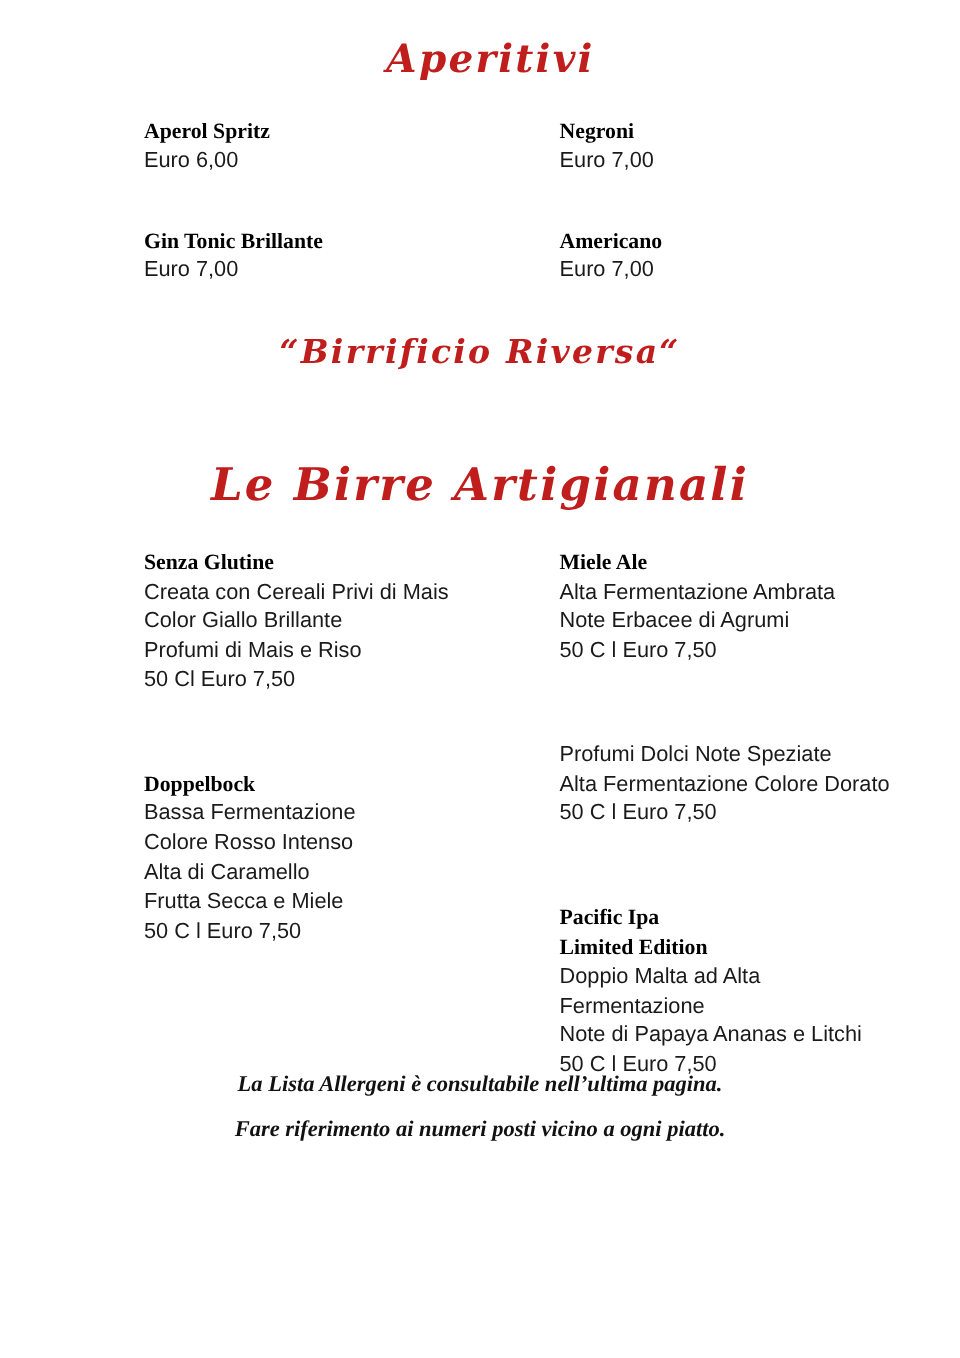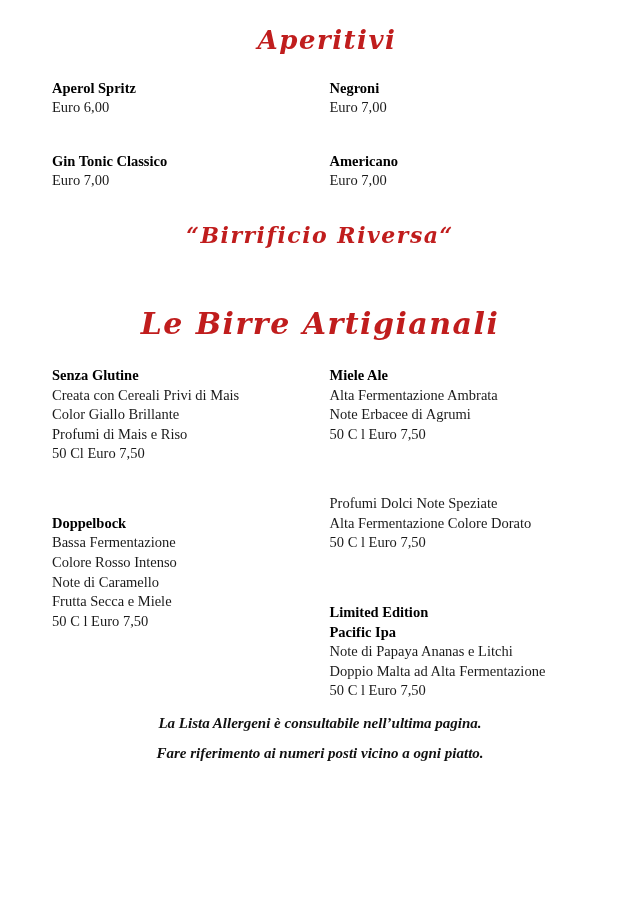--- a/index.html
+++ b/index.html
@@ -51,20 +51,21 @@
   
   .cols {
     display: flex;
     width: 100%;
     box-sizing: border-box;
     padding: 0 45px 0 52px;
   }
   .col {
     width: 50%;
     box-sizing: border-box;
+    margin-left: 44px;
   }
   .col.right {
     padding-left: 6px;
   }
 
   #aperitivi-section {
     margin-top: 24px;
   }
   #birre-section {
     margin-top: 26px;
@@ -75,21 +76,21 @@
     margin-bottom: 18px;
   }
   .item-name {
     font-family: "Liberation Serif", serif;
     font-weight: bold;
     font-size: 14.5px;
     line-height: 1.35;
     color: #000000;
   }
   .item-line {
-    font-family: Liberation Serif, serif;
+    font-family: Liberation Sans, sans-serif;
     font-size: 14.5px;
     line-height: 1.35;
     color: #1a1a1a;
   }
 
   
   .sp-lg { margin-bottom: 34px; }
   .sp-xl { margin-bottom: 50px; }
 
   
@@ -119,21 +120,21 @@
 
   <div class="cols" id="aperitivi-section">
     <div class="col left">
 
       <div class="item sp-lg">
         <div class="item-name">Aperol Spritz</div>
         <div class="item-line">Euro    6,00</div>
       </div>
 
       <div class="item">
-        <div class="item-name">Gin Tonic Classico</div>
+        <div class="item-name">Gin Tonic Brillante</div>
         <div class="item-line">Euro 7,00</div>
       </div>
 
     </div>
     <div class="col right">
 
       <div class="item sp-lg">
         <div class="item-name">Negroni</div>
         <div class="item-line">Euro 7,00</div>
       </div>
@@ -158,21 +159,21 @@
         <div class="item-line">Creata con Cereali Privi di Mais</div>
         <div class="item-line">Color Giallo Brillante</div>
         <div class="item-line">Profumi di Mais e Riso</div>
         <div class="item-line">50 Cl    Euro    7,50</div>
       </div>
 
       <div class="item">
         <div class="item-name">Doppelbock</div>
         <div class="item-line">Bassa Fermentazione</div>
         <div class="item-line">Colore Rosso Intenso</div>
-        <div class="item-line">Note di Caramello</div>
+        <div class="item-line">Alta di Caramello</div>
         <div class="item-line">Frutta Secca e Miele</div>
         <div class="item-line">50 C l    Euro    7,50</div>
       </div>
 
     </div>
 
     <div class="col right">
 
       <div class="item sp-xl">
         <div class="item-name">Miele Ale</div>
@@ -181,24 +182,24 @@
         <div class="item-line">50 C l    Euro    7,50</div>
       </div>
 
       <div class="item sp-xl">
         <div class="item-line">Profumi Dolci Note Speziate</div>
         <div class="item-line">Alta Fermentazione Colore Dorato</div>
         <div class="item-line">50 C l    Euro    7,50</div>
       </div>
 
       <div class="item">
+        <div class="item-name">Pacific Ipa</div>
         <div class="item-name">Limited Edition</div>
-        <div class="item-name">Pacific Ipa</div>
+        <div class="item-line">Doppio Malta ad Alta Fermentazione</div>
         <div class="item-line">Note di Papaya Ananas e Litchi</div>
-        <div class="item-line">Doppio Malta ad Alta Fermentazione</div>
         <div class="item-line">50 C l    Euro    7,50</div>
       </div>
 
     </div>
   </div>
 
   <div id="footer-notes">
     <div class="footer-line">La Lista Allergeni è consultabile nell’ultima pagina.</div>
     <div class="footer-line">Fare riferimento ai numeri posti vicino a ogni piatto.</div>
   </div>

